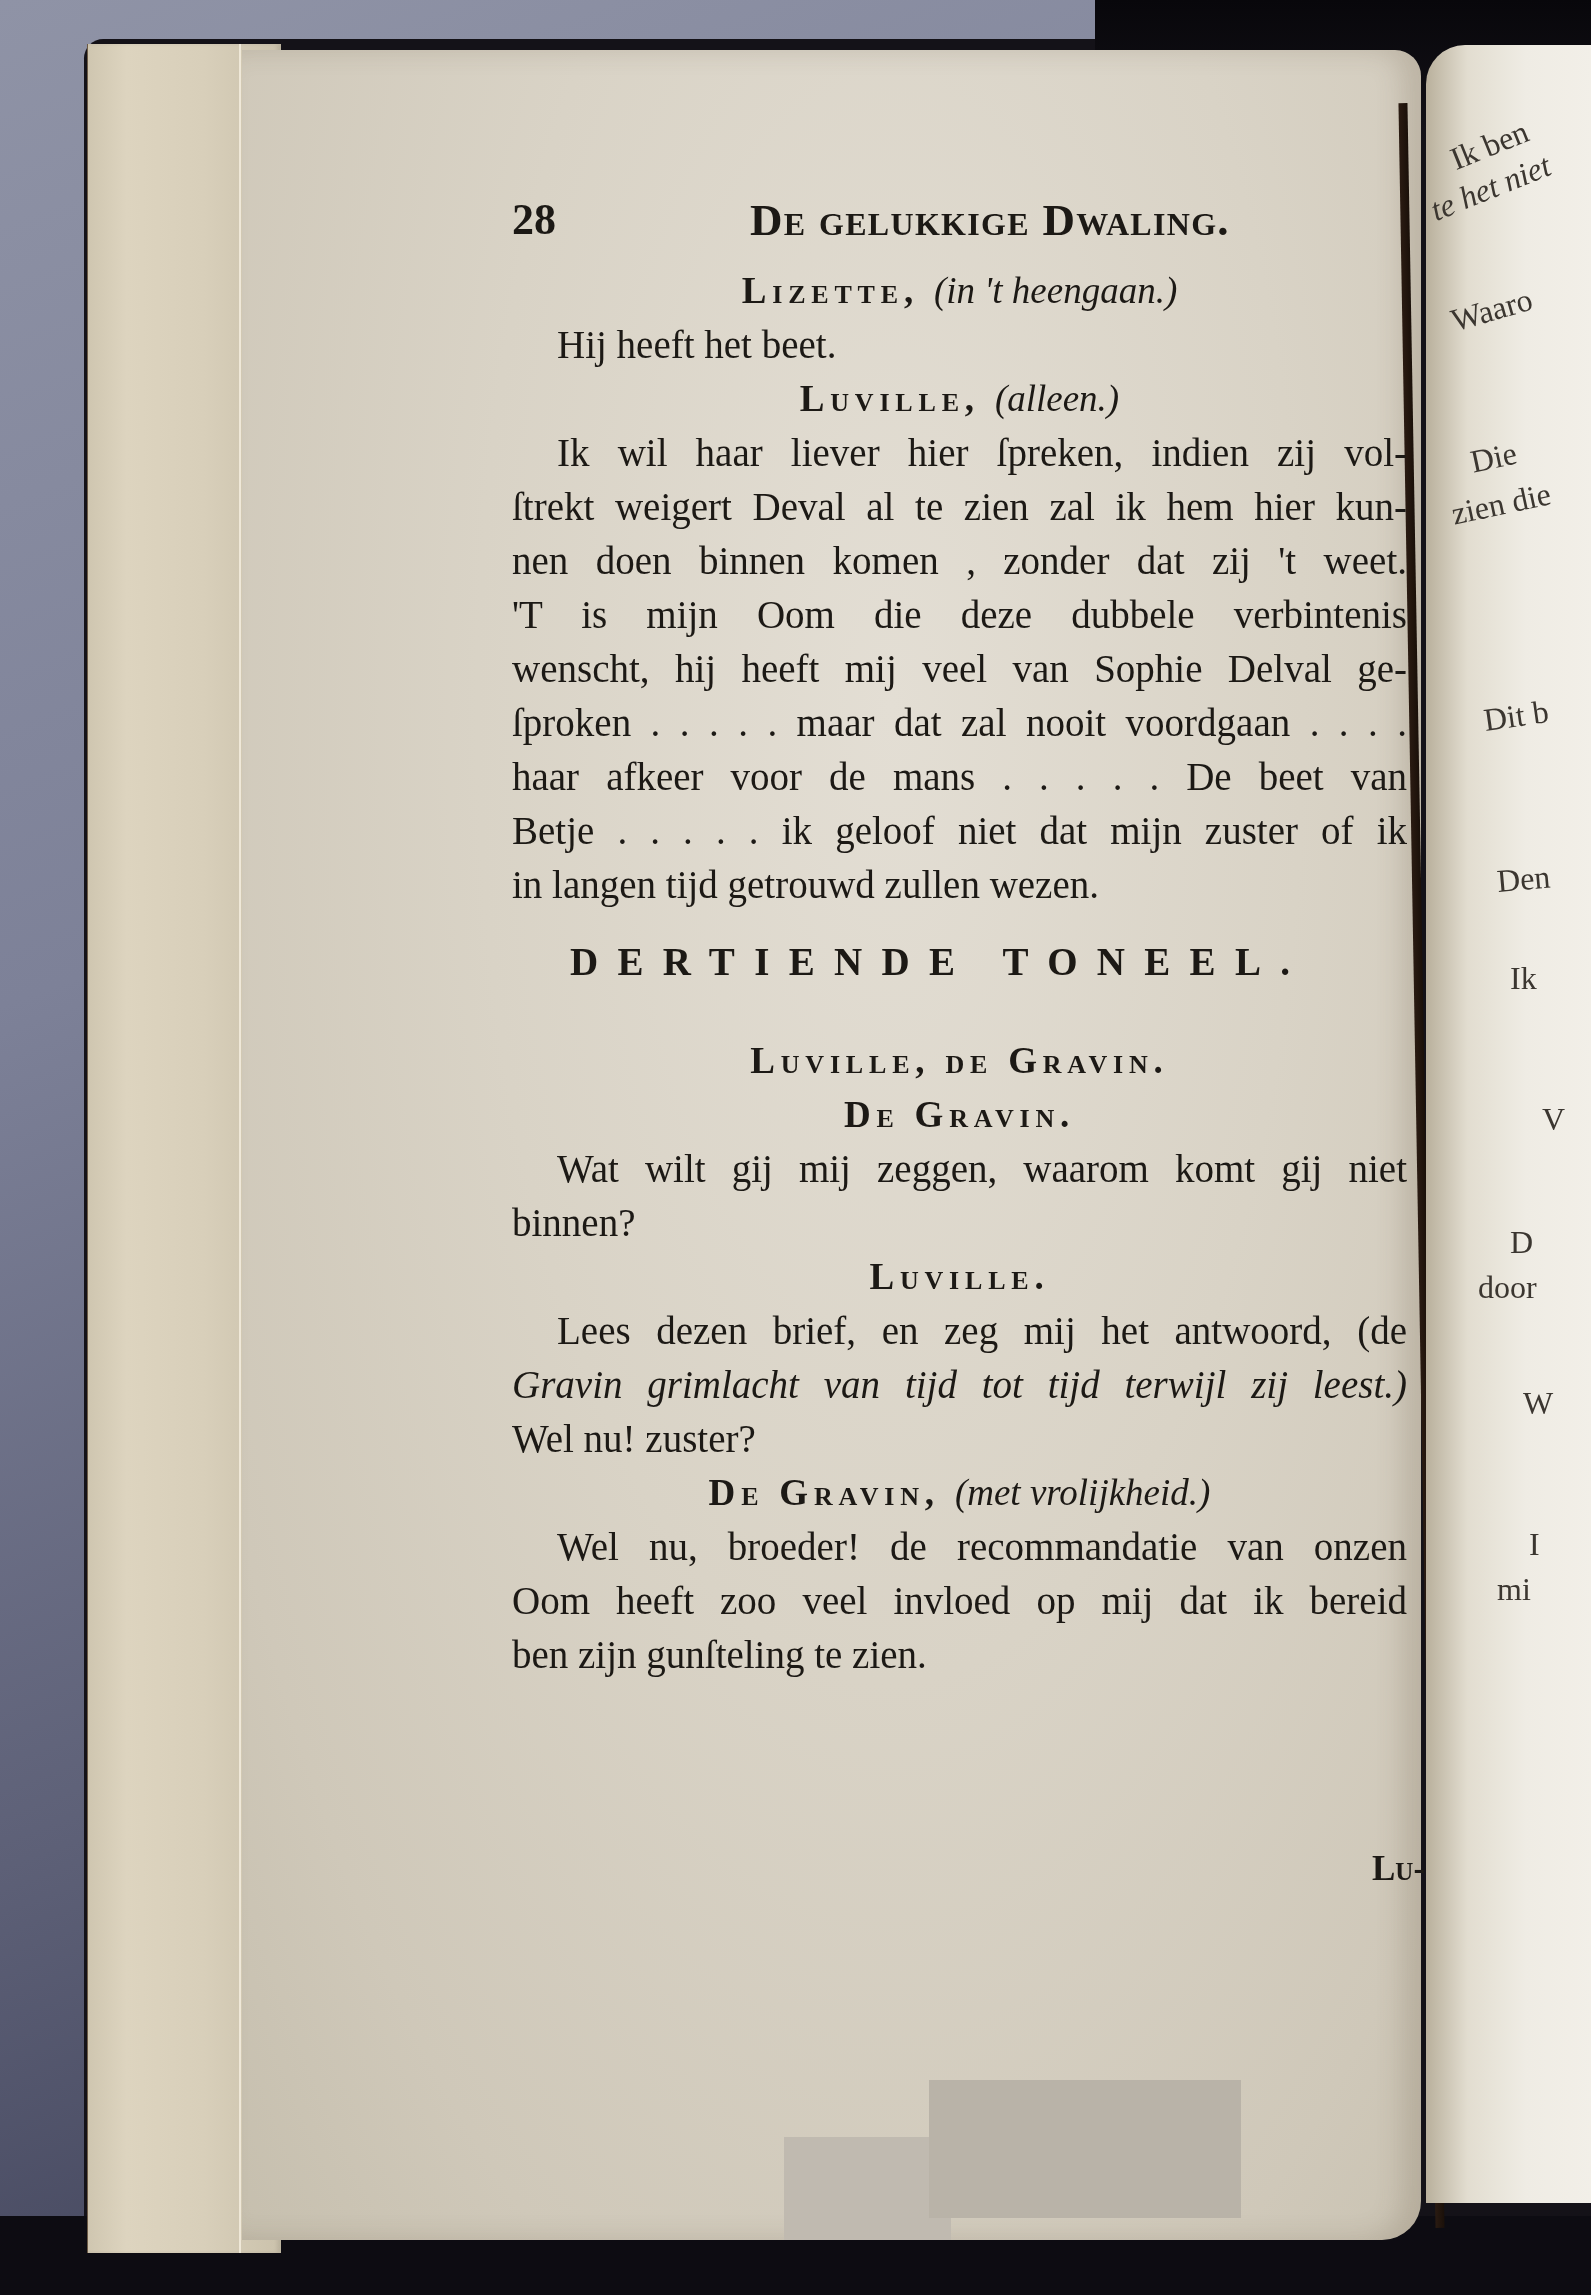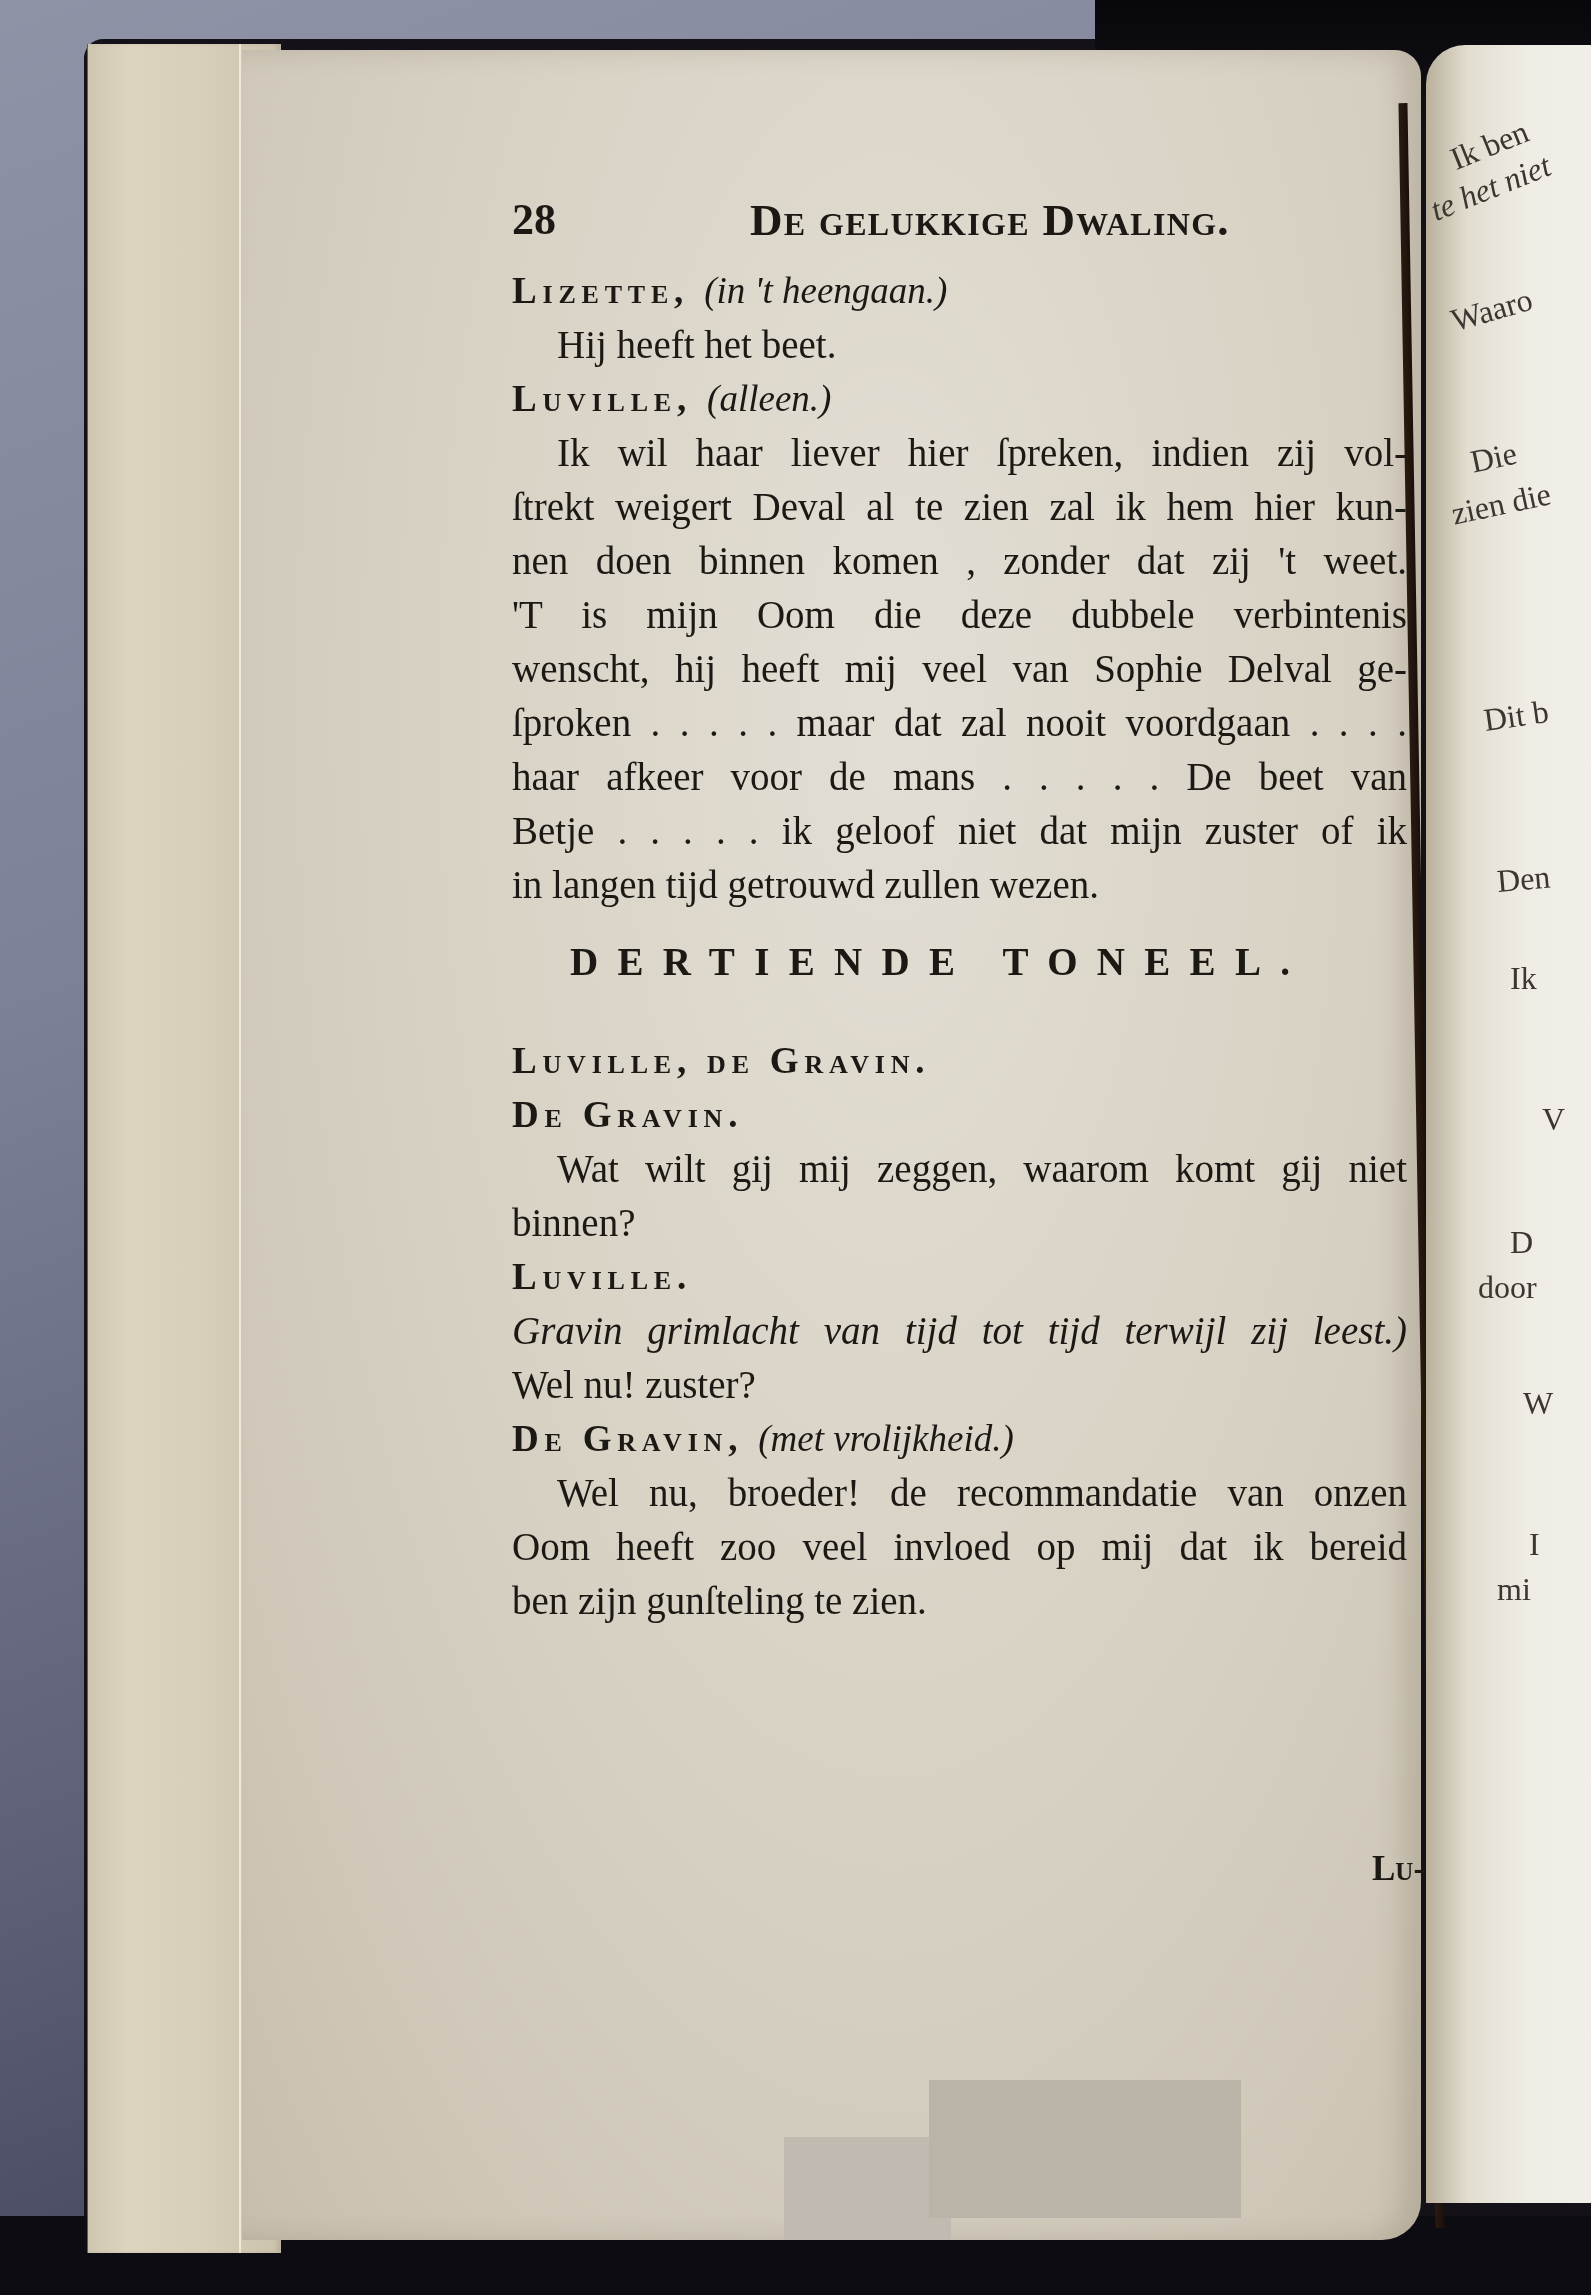--- a/index.html
+++ b/index.html
@@ -107,20 +107,21 @@
     }
     .running-title {
       position: absolute;
       left: 238px; top: 0;
       font-size: 45px;
       font-weight: bold;
       font-variant: small-caps;
       letter-spacing: 1.3px;
     }
     .speaker {
+      text-align: center;
       font-variant: small-caps;
       letter-spacing: 5.8px;
       font-weight: bold;
       font-size: 37px;
     }
     .speaker .direction {
       font-style: italic;
       font-variant: normal;
       letter-spacing: 0;
       font-weight: normal;
@@ -238,20 +239,21 @@
   </div>
   <div class="para">
     <span class="line indent">Wat wilt gij mij zeggen, waarom komt gij niet</span>
     <span class="line last">binnen?</span>
   </div>
 
   <div class="speaker">
     <span>Luville.</span>
   </div>
   <div class="para">
+    <span class="line indent">Lees dezen brief, en zeg mij het antwoord, (de</span>
     <span class="line ital">Gravin grimlacht van tijd tot tijd terwijl zij leest.)</span>
     <span class="line last">Wel nu! zuster?</span>
   </div>
 
   <div class="speaker">
     <span>De Gravin,</span>
     <span class="direction">(met vrolijkheid.)</span>
   </div>
   <div class="para">
     <span class="line indent">Wel nu, broeder! de recommandatie van onzen</span>

